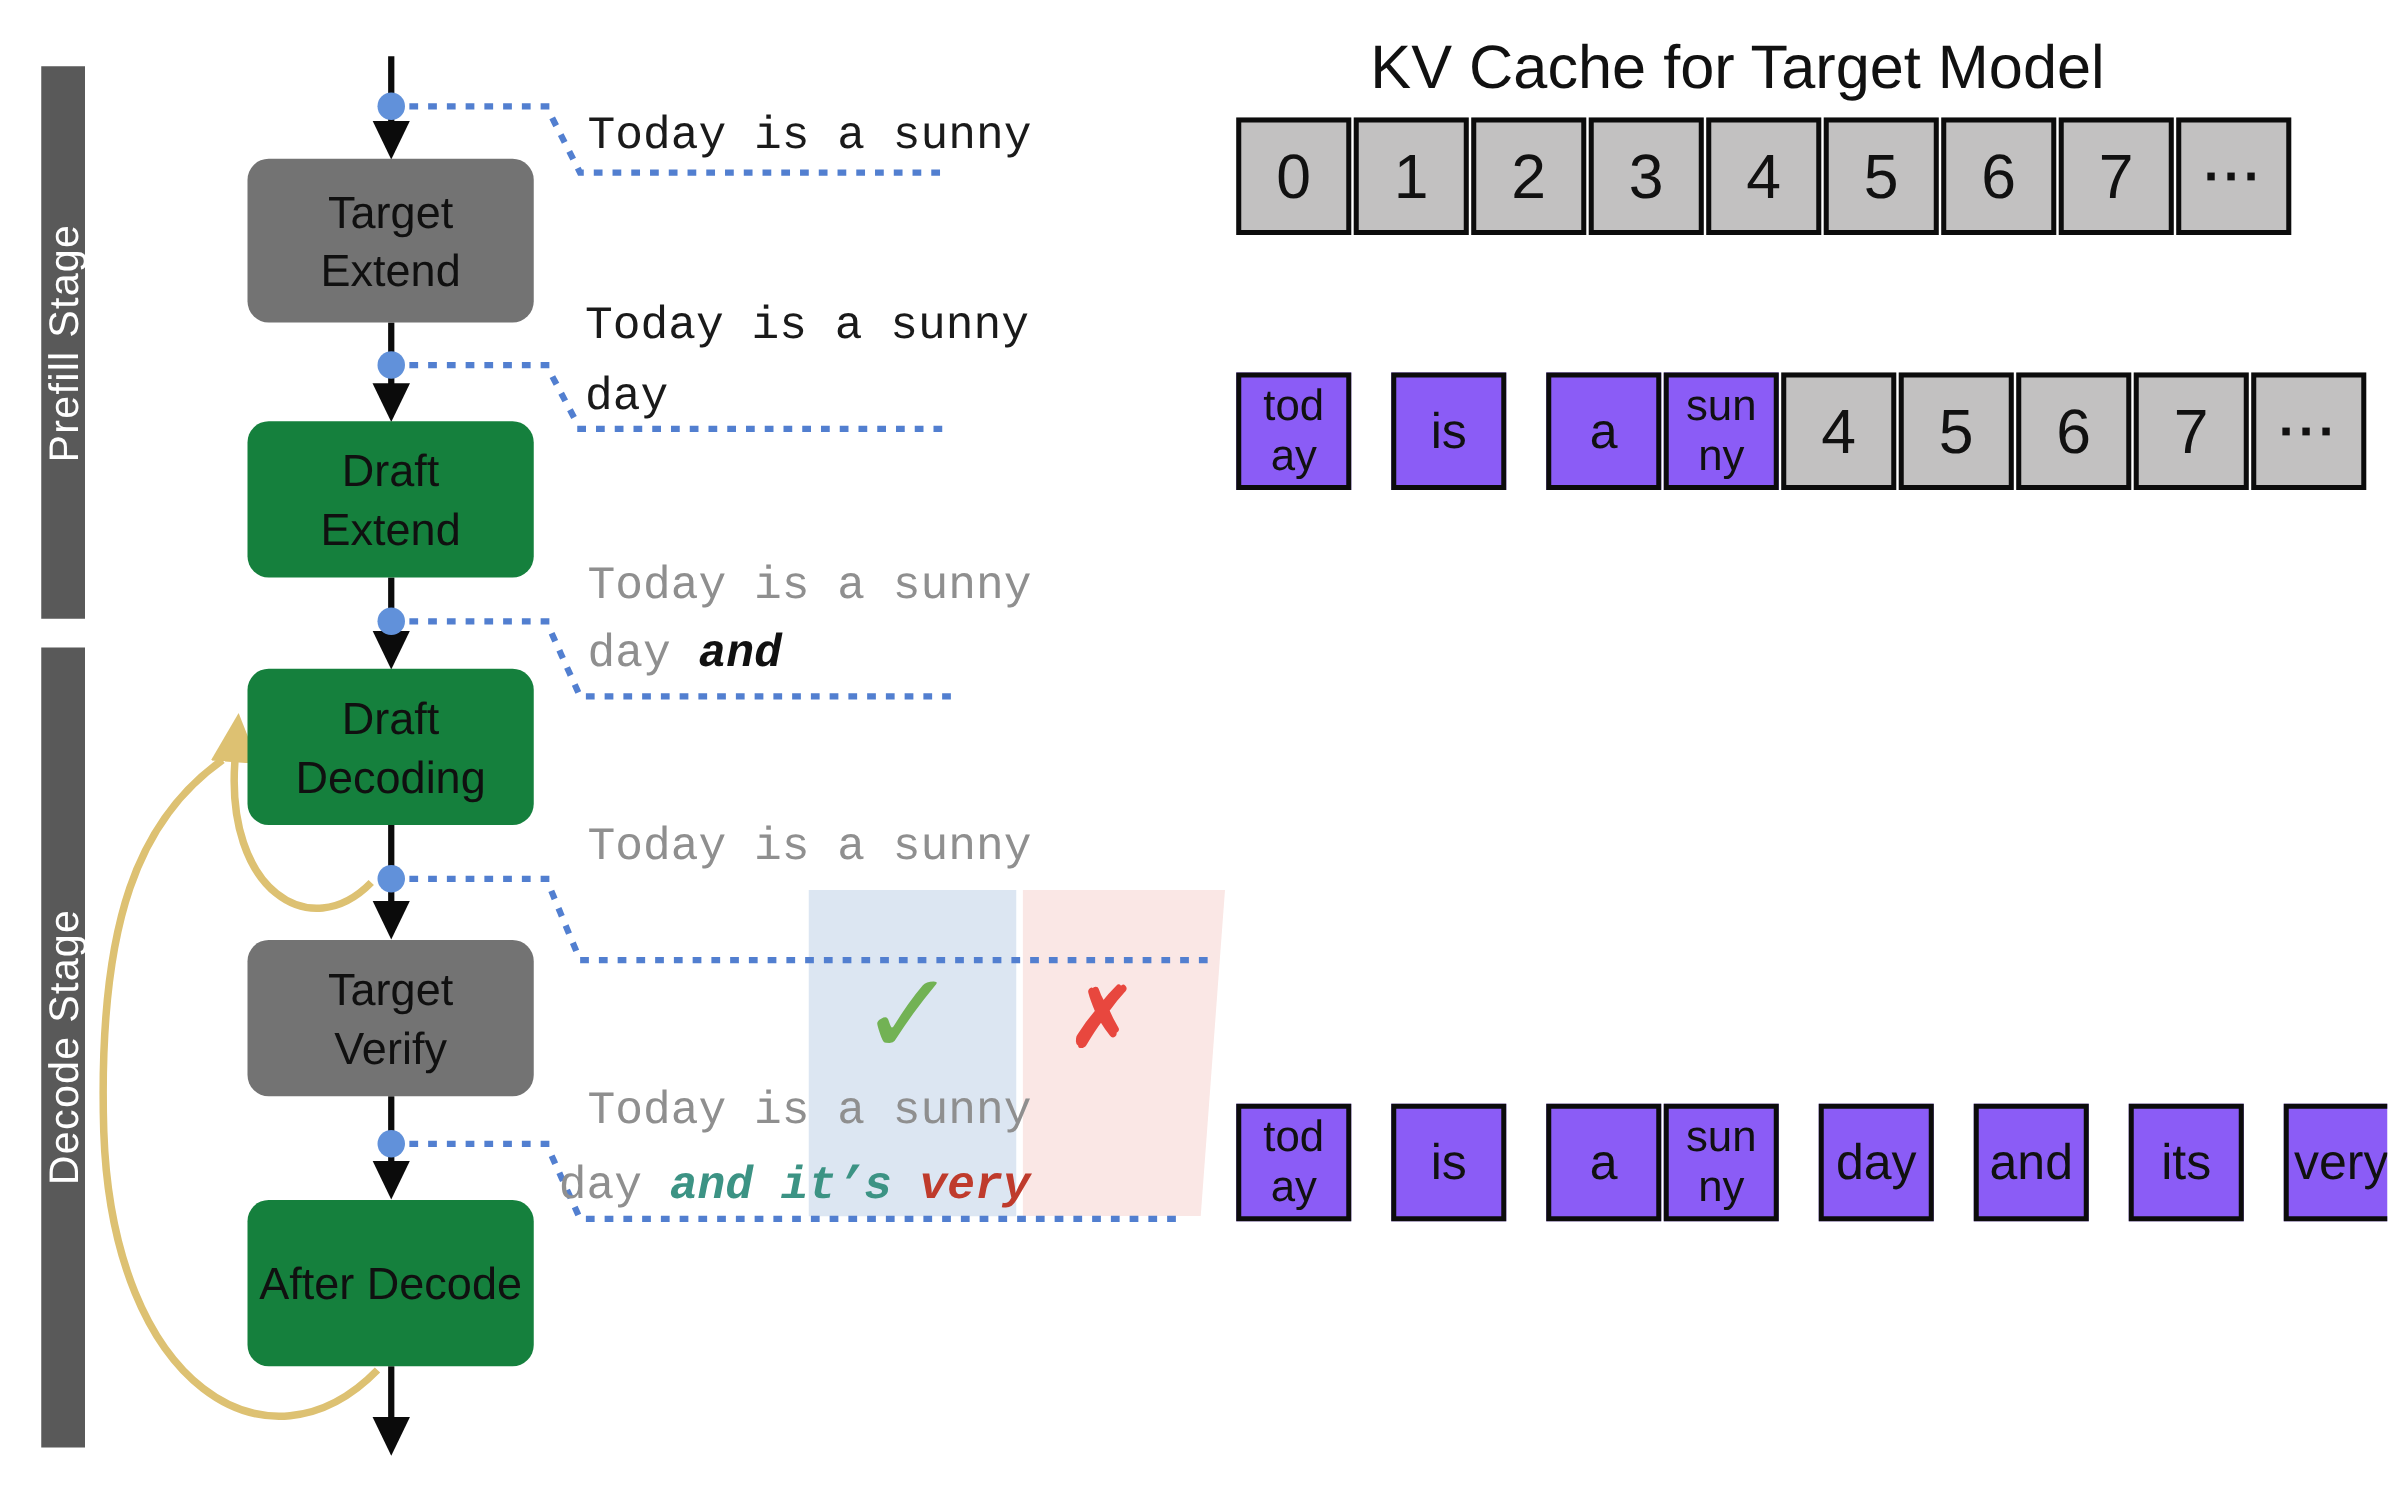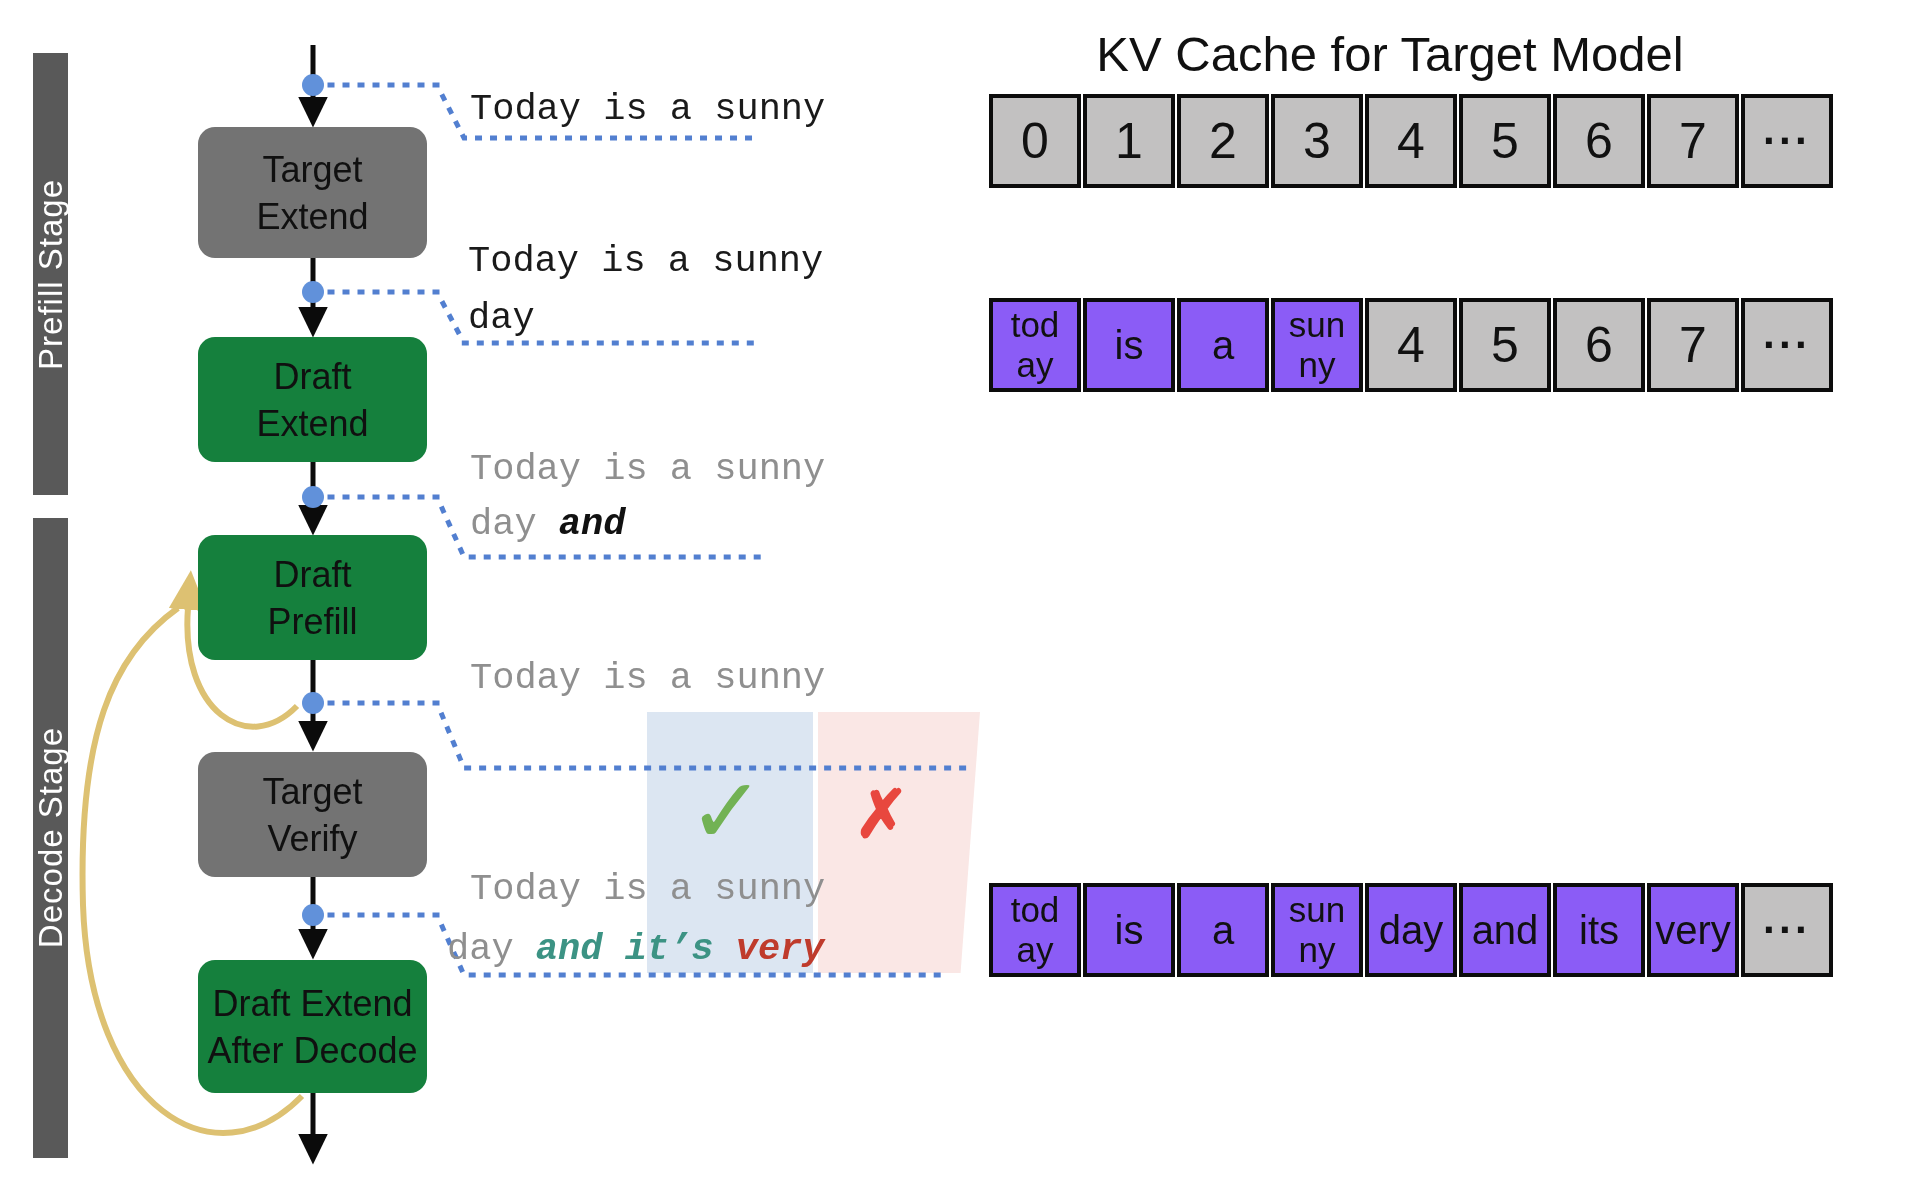--- a/index.html
+++ b/index.html
@@ -55,21 +55,21 @@
   #kv-title{position:absolute;left:960px;top:26px;width:860px;text-align:center;
             font-size:49px;color:#111111;white-space:nowrap;}
   .kv-row{position:absolute;left:989px;display:flex;gap:2px;}
   #kv-row-0{top:94px;} #kv-row-1{top:298px;} #kv-row-2{top:883px;}
   .cell{box-sizing:border-box;width:92px;height:94px;border:4px solid #0c0c0c;
         display:flex;align-items:center;justify-content:center;text-align:center;
         color:#111111;white-space:pre-line;}
   .cell.gray{background:#c2c1c1;}
   .cell.teal{background:#8b5cf6;}
   .cell.num{font-size:50px;}
-  .cell.tok{font-size:40px;}
+  .cell.tok{font-size:40px;margin-left:30px;}
   .cell.tok2{font-size:35px;line-height:40px;}
   .cell.ell{font-size:42px;font-weight:700;letter-spacing:2px;}
 </style>
 </head>
 <body>
 
 <div id="canvas">
 
   <div class="hl" id="hl-accept"></div>
   <div class="hl" id="hl-reject"></div>
@@ -127,28 +127,27 @@
   <div class="fbox blue" id="box-target-extend">
     <span>Target</span>
     <span>Extend</span>
   </div>
   <div class="fbox gold" id="box-draft-extend">
     <span>Draft</span>
     <span>Extend</span>
   </div>
   <div class="fbox gold" id="box-draft-decoding">
     <span>Draft</span>
-    <span>Prefill</span>
+    <span>Decoding</span>
   </div>
   <div class="fbox blue" id="box-target-verify">
     <span>Target</span>
     <span>Verify</span>
   </div>
   <div class="fbox gold" id="box-draft-extend-after-decode">
-    <span>Draft Extend</span>
     <span>After Decode</span>
   </div>
 
   <div class="txt" style="left:470px;top:88px;">
     <span>Today is a sunny</span>
   </div>
 
   <div class="txt" style="left:468px;top:240px;">
     <span>Today is a sunny</span>
   </div>

